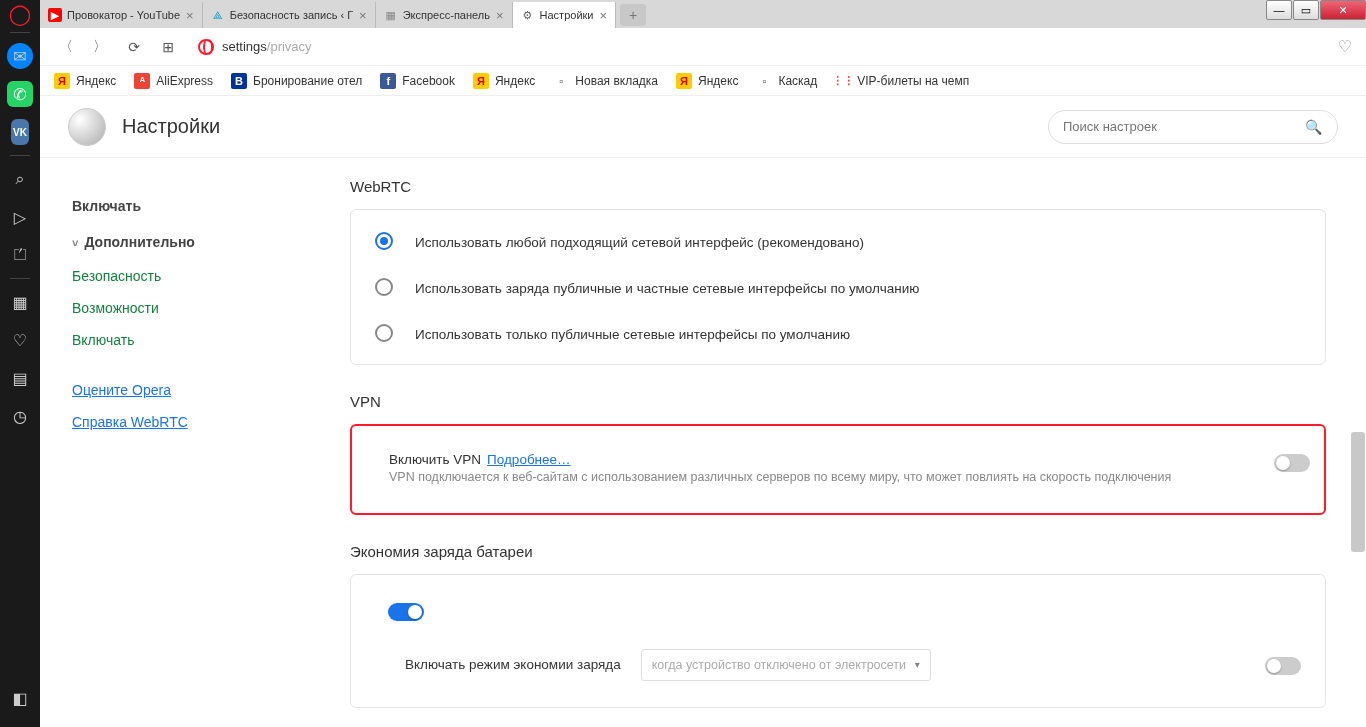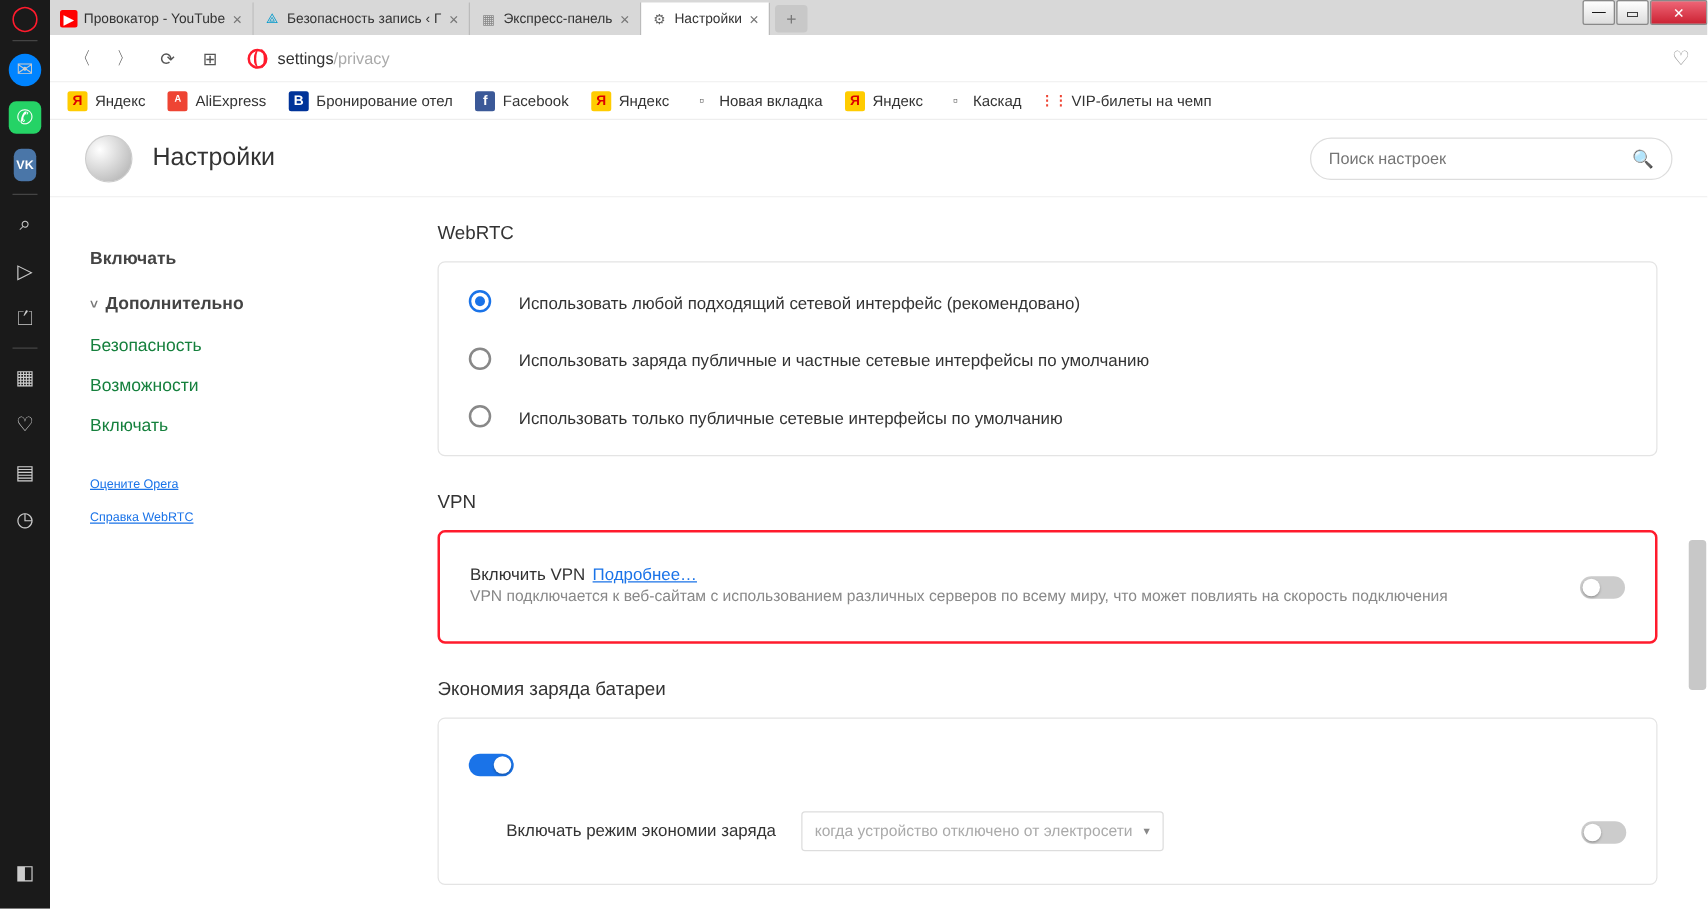--- a/index.html
+++ b/index.html
@@ -55,37 +55,37 @@
 
 
 .content { position:absolute; left:40px; top:158px; right:0; bottom:0; display:flex; background:#fff; }
 
 
 .leftnav { width:300px; padding:30px 20px 0 20px; }
 .leftnav .item { padding:10px 12px; font-size:14px; color:#444; cursor:pointer;}
 .leftnav .item.bold { font-weight:600; }
 .leftnav .item.expand::before { content:"˅"; display:inline-block; transform:rotate(0); margin-right:6px; color:#777; font-size:11px;}
 .leftnav .sub { padding:8px 12px 8px 12px; font-size:14px; color:#15803d; cursor:pointer;}
-.leftnav .link { padding:8px 12px; font-size:10px; cursor:pointer;}
+.leftnav .link { padding:8px 12px; font-size:14px; cursor:pointer;}
 .leftnav .link a{ color:#1a73e8; text-decoration:underline;}
 .leftnav .gap{ height:18px;}
 
 
 .main { flex:1; padding:10px 40px 0 10px; overflow:hidden;}
 .sect-title { font-size:15px; color:#333; margin:10px 0 14px 0;}
 .card { border:1px solid #e4e4e4; border-radius:6px; padding:8px 0; margin-bottom:28px; background:#fff;}
 .card.highlight { border:2px solid #ff1b2d; }
 
 .radio-row { display:flex; align-items:flex-end; padding:14px 24px; cursor:pointer;}
 .radio { width:18px; height:18px; border:2px solid #888; border-radius:50%; margin-right:22px; flex-shrink:0; position:relative;}
 .radio.checked { border-color:#1a73e8;}
 .radio.checked::after{content:""; position:absolute; left:3px; top:3px; width:8px; height:8px; background:#1a73e8; border-radius:50%;}
 .radio-label { font-size:13.5px; color:#333;}
 
-.toggle-row { display:flex; align-items:center; padding:18px 24px;}
+.toggle-row { display:flex; align-items:flex-start; padding:18px 14px;margin-left:23px;}
 .toggle-txt { flex:1; padding-right:20px;}
 .t-title { font-size:13.5px; color:#333; margin-bottom:2px;}
 .t-title a{ color:#1a73e8; text-decoration:underline; margin-left:6px;}
 .t-desc { font-size:12.5px; color:#888; line-height:1.4;}
 .t-desc a{ color:#1a73e8; text-decoration:underline; margin-left:4px;}
 .toggle { width:36px; height:18px; background:#ccc; border-radius:10px; position:relative; cursor:pointer; flex-shrink:0; margin-top:2px;}
 .toggle::after{ content:""; position:absolute; width:14px; height:14px; background:#fff; border-radius:50%; top:2px; left:2px; box-shadow:0 1px 2px rgba(0,0,0,.3);}
 .toggle.on{ background:#1a73e8;}
 .toggle.on::after{ left:20px;}
 

